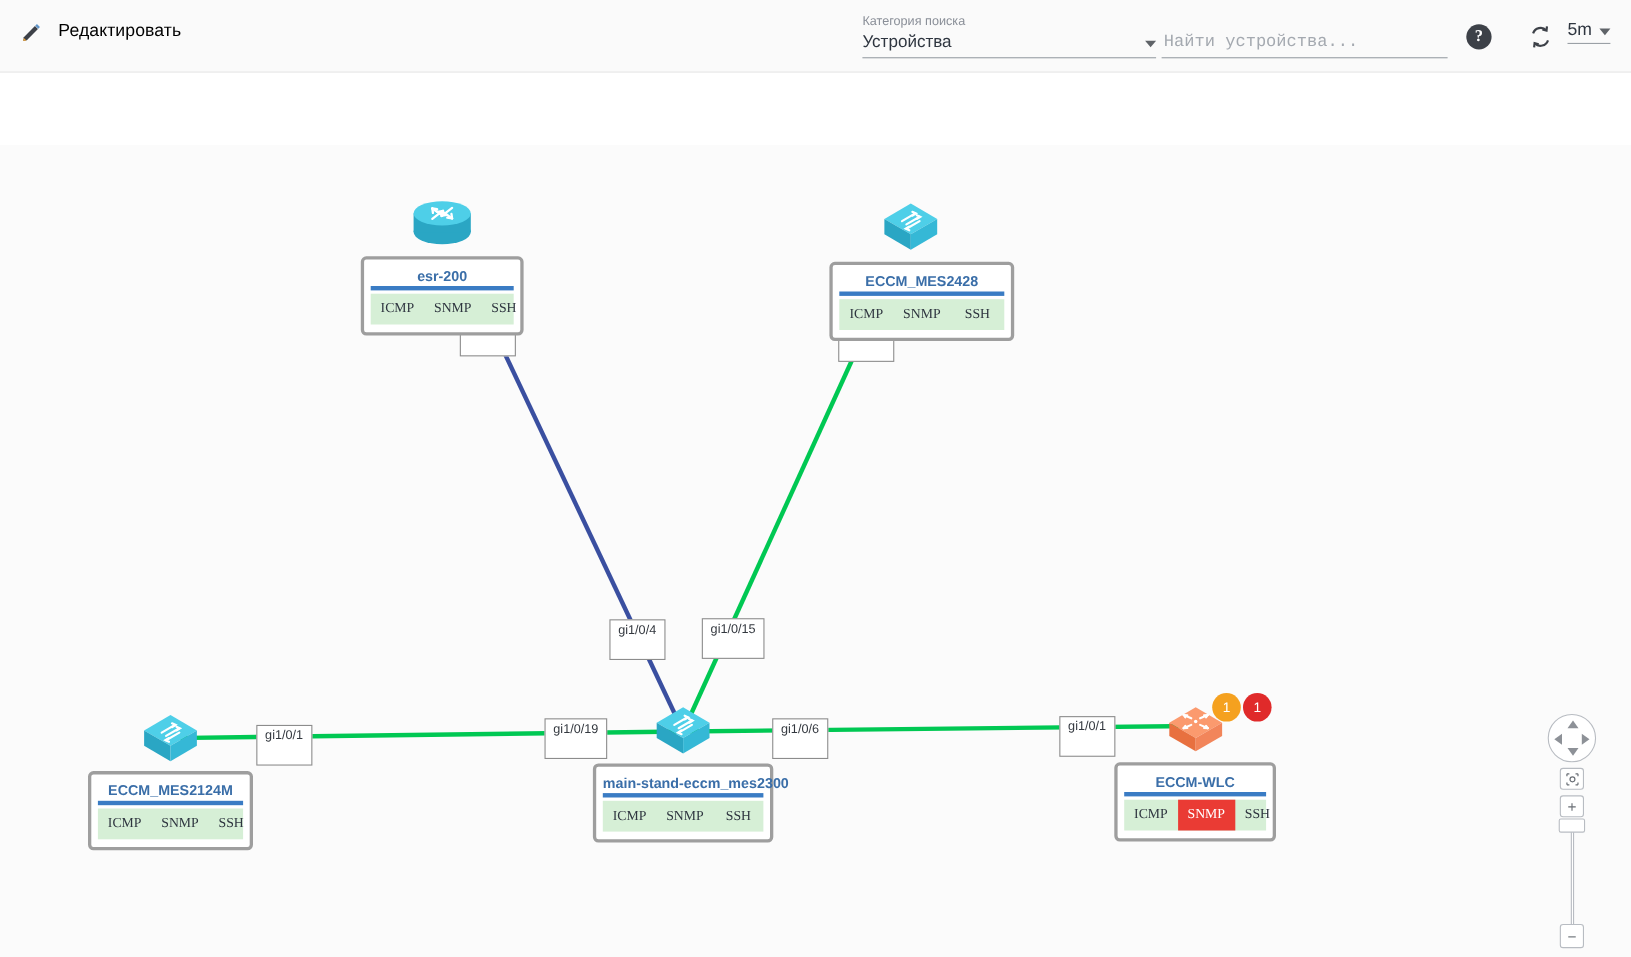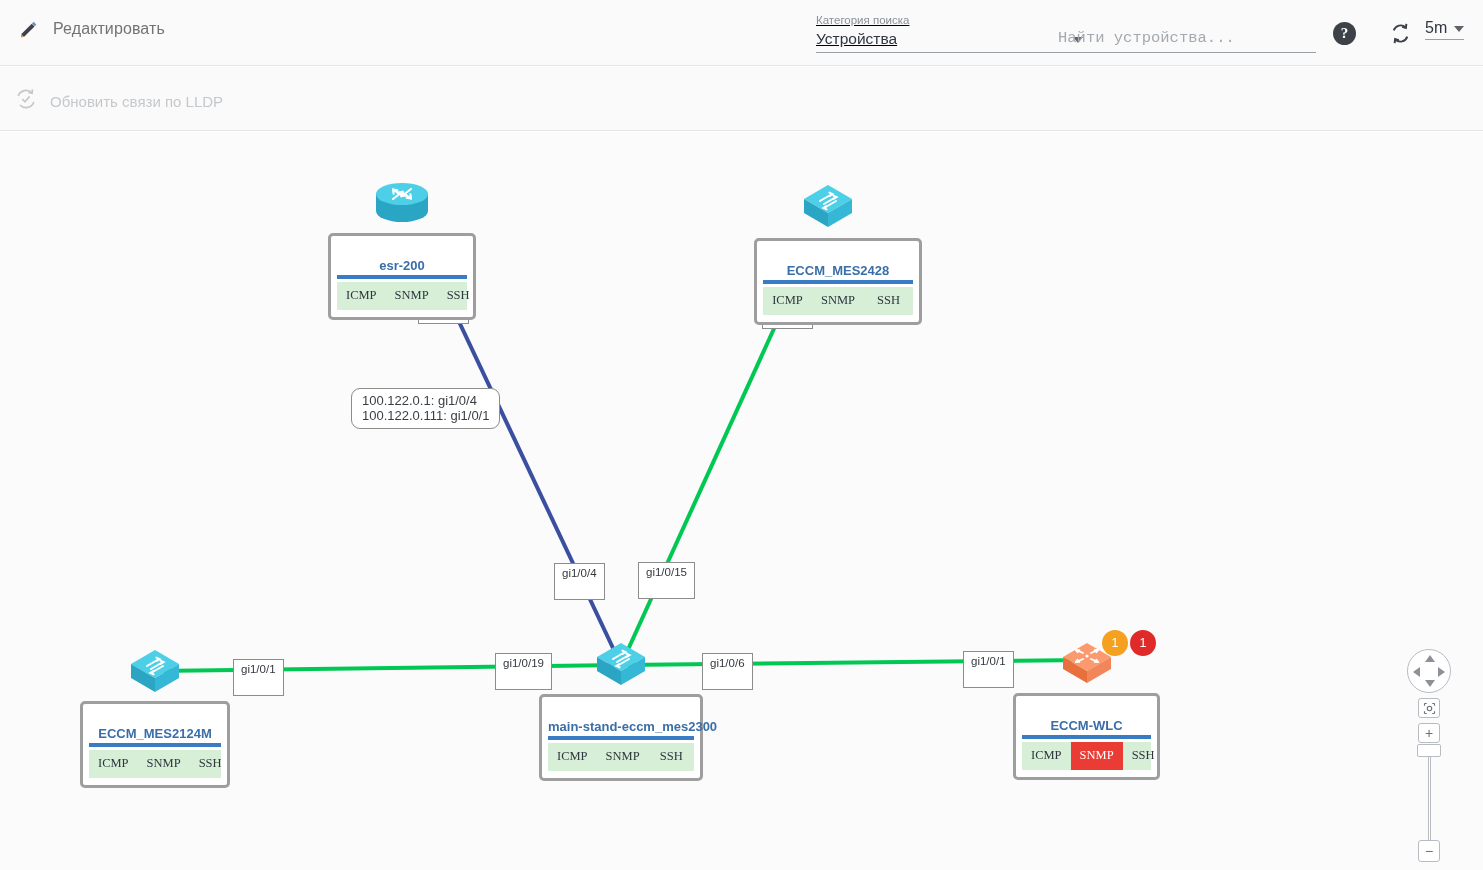--- a/index.html
+++ b/index.html
@@ -18,26 +18,26 @@
     width: 1483px; height: 66px;
     background: #fafafa;
     border-bottom: 1px solid #e6e6e6;
   }
   .edit-btn {
     position: absolute; left: 18px; top: 18px;
     display: flex; align-items: center; gap: 13px;
     cursor: pointer;
   }
   .edit-label {
-    font-size: 16px; color: #737373; letter-spacing: .1px;
+    font-size: 16px; color: #000000; letter-spacing: .1px;
   }
   .pencil-icon { width: 22px; height: 22px; display:block; }
 
   .search-cat {
-    position: absolute; left: 816px; top: 13px; width: 267px; text-decoration: underline;
+    position: absolute; left: 784px; top: 13px; width: 267px;
   }
   .field-label {
     font-size: 11.5px; color: #8a8f98; line-height: 14px;
     margin-bottom: 3px;
   }
   .select-row {
     display: flex; align-items: flex-end; justify-content: space-between;
     border-bottom: 1px solid #9aa0a6;
     padding-bottom: 4px;
   }
@@ -114,21 +114,21 @@
     line-height: 12px;
   }
   .port-label.behind { z-index: 1; }
 
   
   .card {
     position: absolute;
     background: #ffffff;
     border: 3px solid #9e9e9e;
     border-radius: 5px;
-    padding: 21px 6px 7px;
+    padding: 6px 6px 7px;
     z-index: 5;
   }
   .card-title {
     font-size: 13px; color: #3a6ea8; font-weight: bold;
     text-align: center; line-height: 17px;
     white-space: nowrap;
   }
   .title-rule { height: 4px; background: #3a7cc4; margin: 1px 0 3px; }
   .status-row { display: flex; background: #d6efd6; font-family: Liberation Serif, serif; }
   .status-cell {
@@ -237,33 +237,20 @@
         <path d="M6.4 21.2 L6.8 17.4 L10.4 18.4"></path>
       </svg>
     </div>
 
     <div class="interval">
       <span class="interval-value">5m</span>
       <span class="caret"></span>
     </div>
   </div>
 
-  <div class="subbar">
-    <div class="lldp-btn">
-      <span>
-        <svg width="24" height="24" viewBox="0 0 24 24" fill="none" stroke="#9aa0a6" stroke-width="1.7">
-          <path d="M4.2 9.0 A8.2 8.2 0 0 1 18.0 6.0"></path>
-          <path d="M19.8 15.0 A8.2 8.2 0 0 1 6.0 18.0"></path>
-          <path d="M18.4 2.4 L18.1 6.3 L14.4 5.4"></path>
-          <path d="M8.3 12.2 L11.0 14.8 L15.6 9.4"></path>
-        </svg>
-      </span>
-      <span class="lldp-label">Обновить связи по LLDP</span>
-    </div>
-  </div>
 
   <div class="canvas">
 
     <svg class="links">
 
       <line x1="445" y1="160" x2="621" y2="533" stroke="#3a4fa0" stroke-width="4"></line>
 
       <line x1="787" y1="168" x2="621" y2="533" stroke="#00c853" stroke-width="4"></line>
 
       <line x1="155" y1="539" x2="621" y2="533" stroke="#00c853" stroke-width="4"></line>
@@ -322,24 +309,20 @@
     <div class="card" style="left:754px; top:106px; width:168px;">
       <div class="card-title">ECCM_MES2428</div>
       <div class="title-rule"></div>
       <div class="status-row">
         <div class="status-cell">ICMP</div>
         <div class="status-cell">SNMP</div>
         <div class="status-cell">SSH</div>
       </div>
     </div>
 
-    <div class="ip-tip" style="left:351px; top:256px;">
-      <div>100.122.0.1: gi1/0/4</div>
-      <div>100.122.0.111: gi1/0/1</div>
-    </div>
 
     <div class="port-label" style="left:554px; top:431px;">gi1/0/4</div>
     <div class="port-label" style="left:638px; top:430px;">gi1/0/15</div>
     <div class="port-label" style="left:495px; top:521px;">gi1/0/19</div>
     <div class="port-label" style="left:702px; top:521px;">gi1/0/6</div>
     <div class="port-label" style="left:233px; top:527px;">gi1/0/1</div>
     <div class="port-label" style="left:963px; top:519px;">gi1/0/1</div>
 
     <div class="node-icon" style="left:129px; top:516px;">
       <svg width="52" height="50" viewBox="0 0 52 50">

